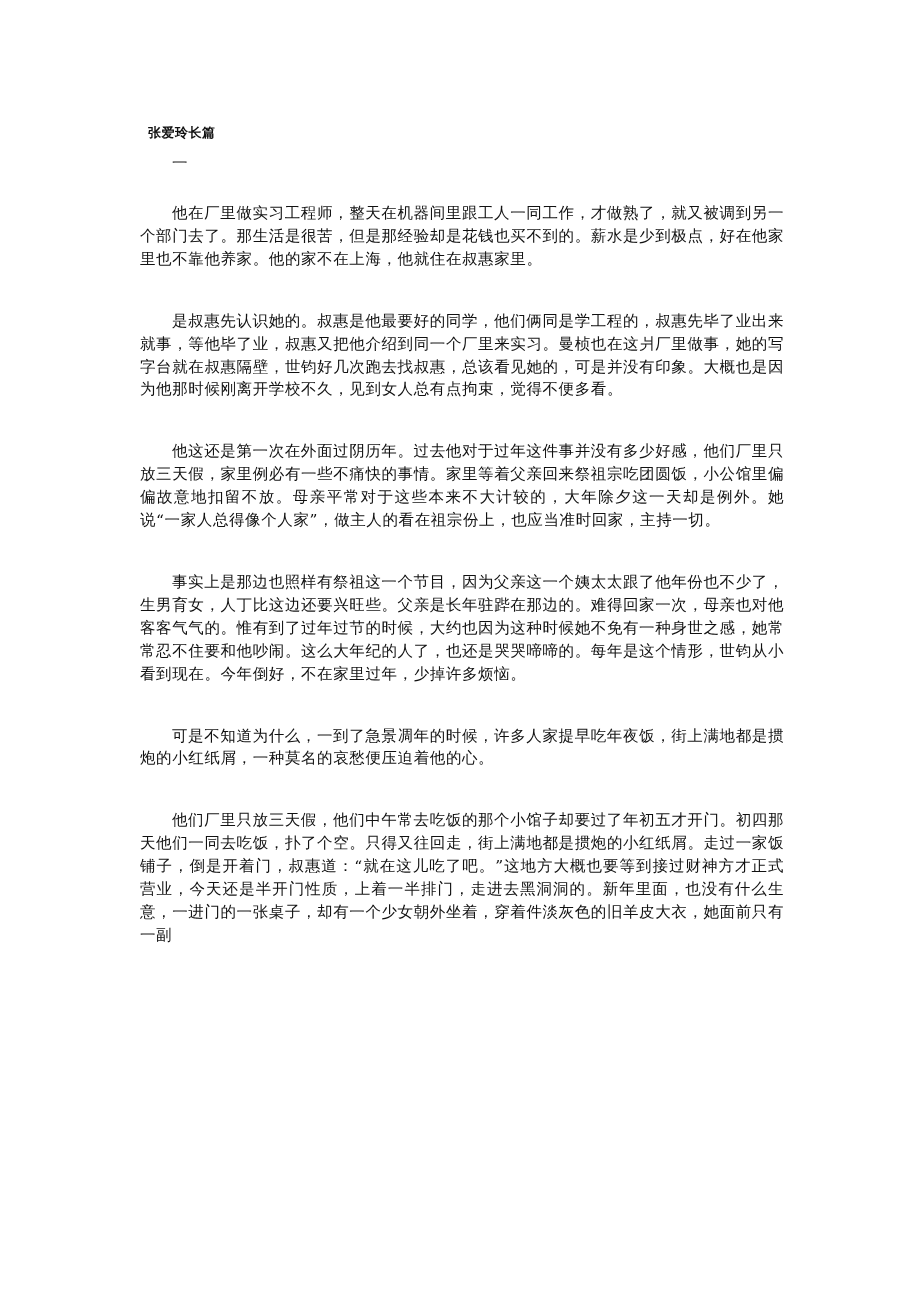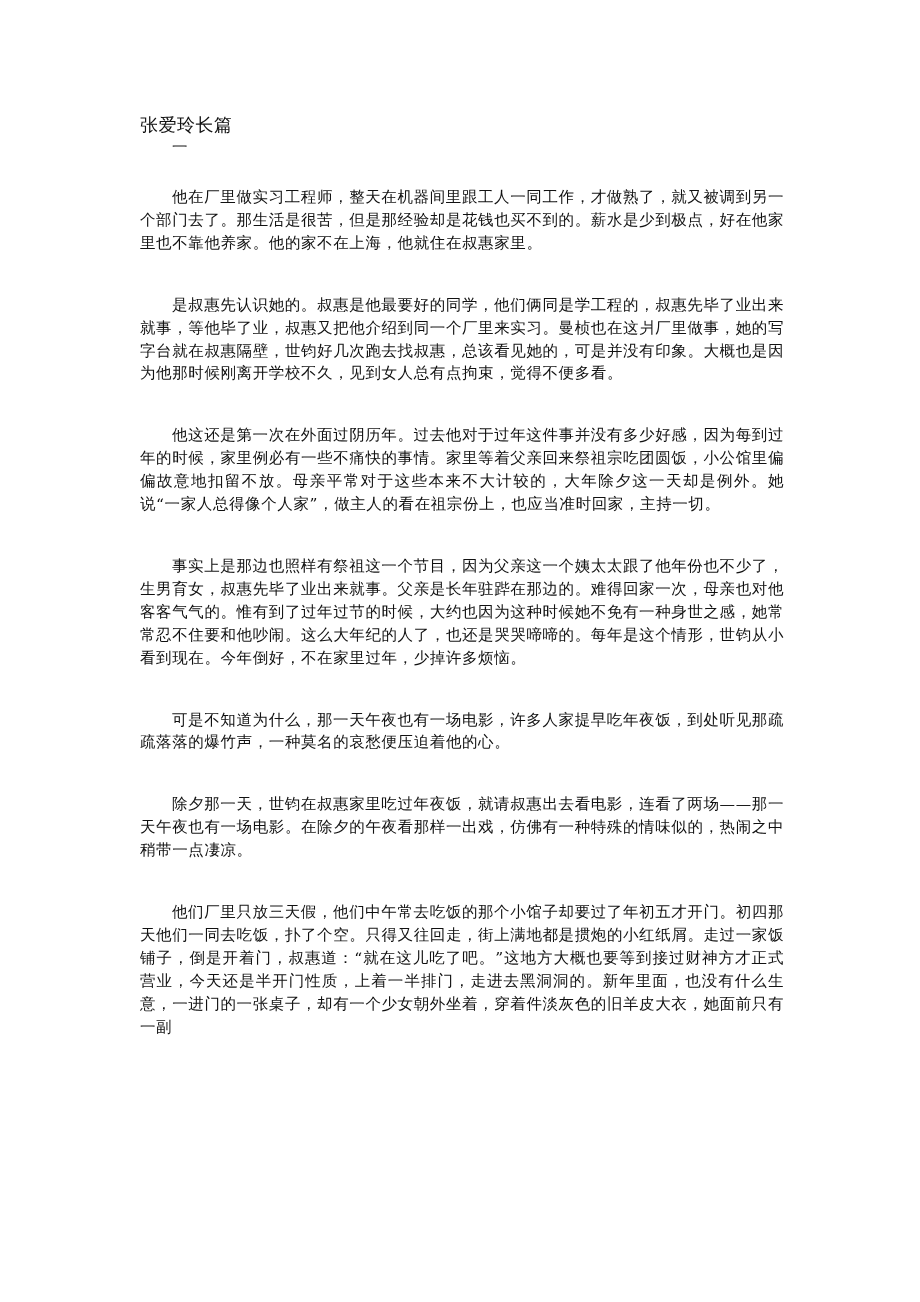--- a/index.html
+++ b/index.html
@@ -15,24 +15,24 @@
     font-family: "DejaVu Serif", "Liberation Serif", serif;
     color: #111111;
   }
   .page {
     position: absolute;
     left: 140px;
     top: 113px;
     width: 644px;
   }
   .doc-title {
-    font-size: 18px;
+    font-size: 13px;
     line-height: 23px;
-    margin: 0;
-    font-weight: normal;
+    margin: 8px;
+    font-weight: bold;
     letter-spacing: 0.5px;
   }
   .chapter-number {
     font-size: 15.5px;
     line-height: 23px;
     margin: 0 0 0 32px;
   }
   .body-text {
     margin-top: 27px;
   }
@@ -49,19 +49,18 @@
 </style>
 </head>
 <body>
 
 <div class="page">
   <h1 class="doc-title">张爱玲长篇</h1>
   <div class="chapter-number">一</div>
   <div class="body-text">
     <p class="para">他在厂里做实习工程师，整天在机器间里跟工人一同工作，才做熟了，就又被调到另一个部门去了。那生活是很苦，但是那经验却是花钱也买不到的。薪水是少到极点，好在他家里也不靠他养家。他的家不在上海，他就住在叔惠家里。</p>
     <p class="para">是叔惠先认识她的。叔惠是他最要好的同学，他们俩同是学工程的，叔惠先毕了业出来就事，等他毕了业，叔惠又把他介绍到同一个厂里来实习。曼桢也在这爿厂里做事，她的写字台就在叔惠隔壁，世钧好几次跑去找叔惠，总该看见她的，可是并没有印象。大概也是因为他那时候刚离开学校不久，见到女人总有点拘束，觉得不便多看。</p>
-    <p class="para">他这还是第一次在外面过阴历年。过去他对于过年这件事并没有多少好感，因为每到过年的时候，家里例必有一些不痛快的事情。家里等着父亲回来祭祖宗吃团圆饭，小公馆里偏偏故意地扣留不放。母亲平常对于这些本来不大计较的，大年除夕这一天却是例外。她说“一家人总得像个人家”，做主人的看在祖宗份上，也应当准时回家，主持一切。</p>
-    <p class="para">事实上是那边也照样有祭祖这一个节目，因为父亲这一个姨太太跟了他年份也不少了，生男育女，叔惠先毕了业出来就事。父亲是长年驻跸在那边的。难得回家一次，母亲也对他客客气气的。惟有到了过年过节的时候，大约也因为这种时候她不免有一种身世之感，她常常忍不住要和他吵闹。这么大年纪的人了，也还是哭哭啼啼的。每年是这个情形，世钧从小看到现在。今年倒好，不在家里过年，少掉许多烦恼。</p>
-    <p class="para">可是不知道为什么，那一天午夜也有一场电影，许多人家提早吃年夜饭，到处听见那疏疏落落的爆竹声，一种莫名的哀愁便压迫着他的心。</p>
-    <p class="para">除夕那一天，世钧在叔惠家里吃过年夜饭，就请叔惠出去看电影，连看了两场——那一天午夜也有一场电影。在除夕的午夜看那样一出戏，仿佛有一种特殊的情味似的，热闹之中稍带一点凄凉。</p>
+    <p class="para">他这还是第一次在外面过阴历年。过去他对于过年这件事并没有多少好感，他们厂里只放三天假，家里例必有一些不痛快的事情。家里等着父亲回来祭祖宗吃团圆饭，小公馆里偏偏故意地扣留不放。母亲平常对于这些本来不大计较的，大年除夕这一天却是例外。她说“一家人总得像个人家”，做主人的看在祖宗份上，也应当准时回家，主持一切。</p>
+    <p class="para">事实上是那边也照样有祭祖这一个节目，因为父亲这一个姨太太跟了他年份也不少了，生男育女，人丁比这边还要兴旺些。父亲是长年驻跸在那边的。难得回家一次，母亲也对他客客气气的。惟有到了过年过节的时候，大约也因为这种时候她不免有一种身世之感，她常常忍不住要和他吵闹。这么大年纪的人了，也还是哭哭啼啼的。每年是这个情形，世钧从小看到现在。今年倒好，不在家里过年，少掉许多烦恼。</p>
+    <p class="para">可是不知道为什么，一到了急景凋年的时候，许多人家提早吃年夜饭，街上满地都是掼炮的小红纸屑，一种莫名的哀愁便压迫着他的心。</p>
     <p class="para">他们厂里只放三天假，他们中午常去吃饭的那个小馆子却要过了年初五才开门。初四那天他们一同去吃饭，扑了个空。只得又往回走，街上满地都是掼炮的小红纸屑。走过一家饭铺子，倒是开着门，叔惠道：“就在这儿吃了吧。”这地方大概也要等到接过财神方才正式营业，今天还是半开门性质，上着一半排门，走进去黑洞洞的。新年里面，也没有什么生意，一进门的一张桌子，却有一个少女朝外坐着，穿着件淡灰色的旧羊皮大衣，她面前只有一副</p>
   </div>
 </div>
 
 </body></html>

